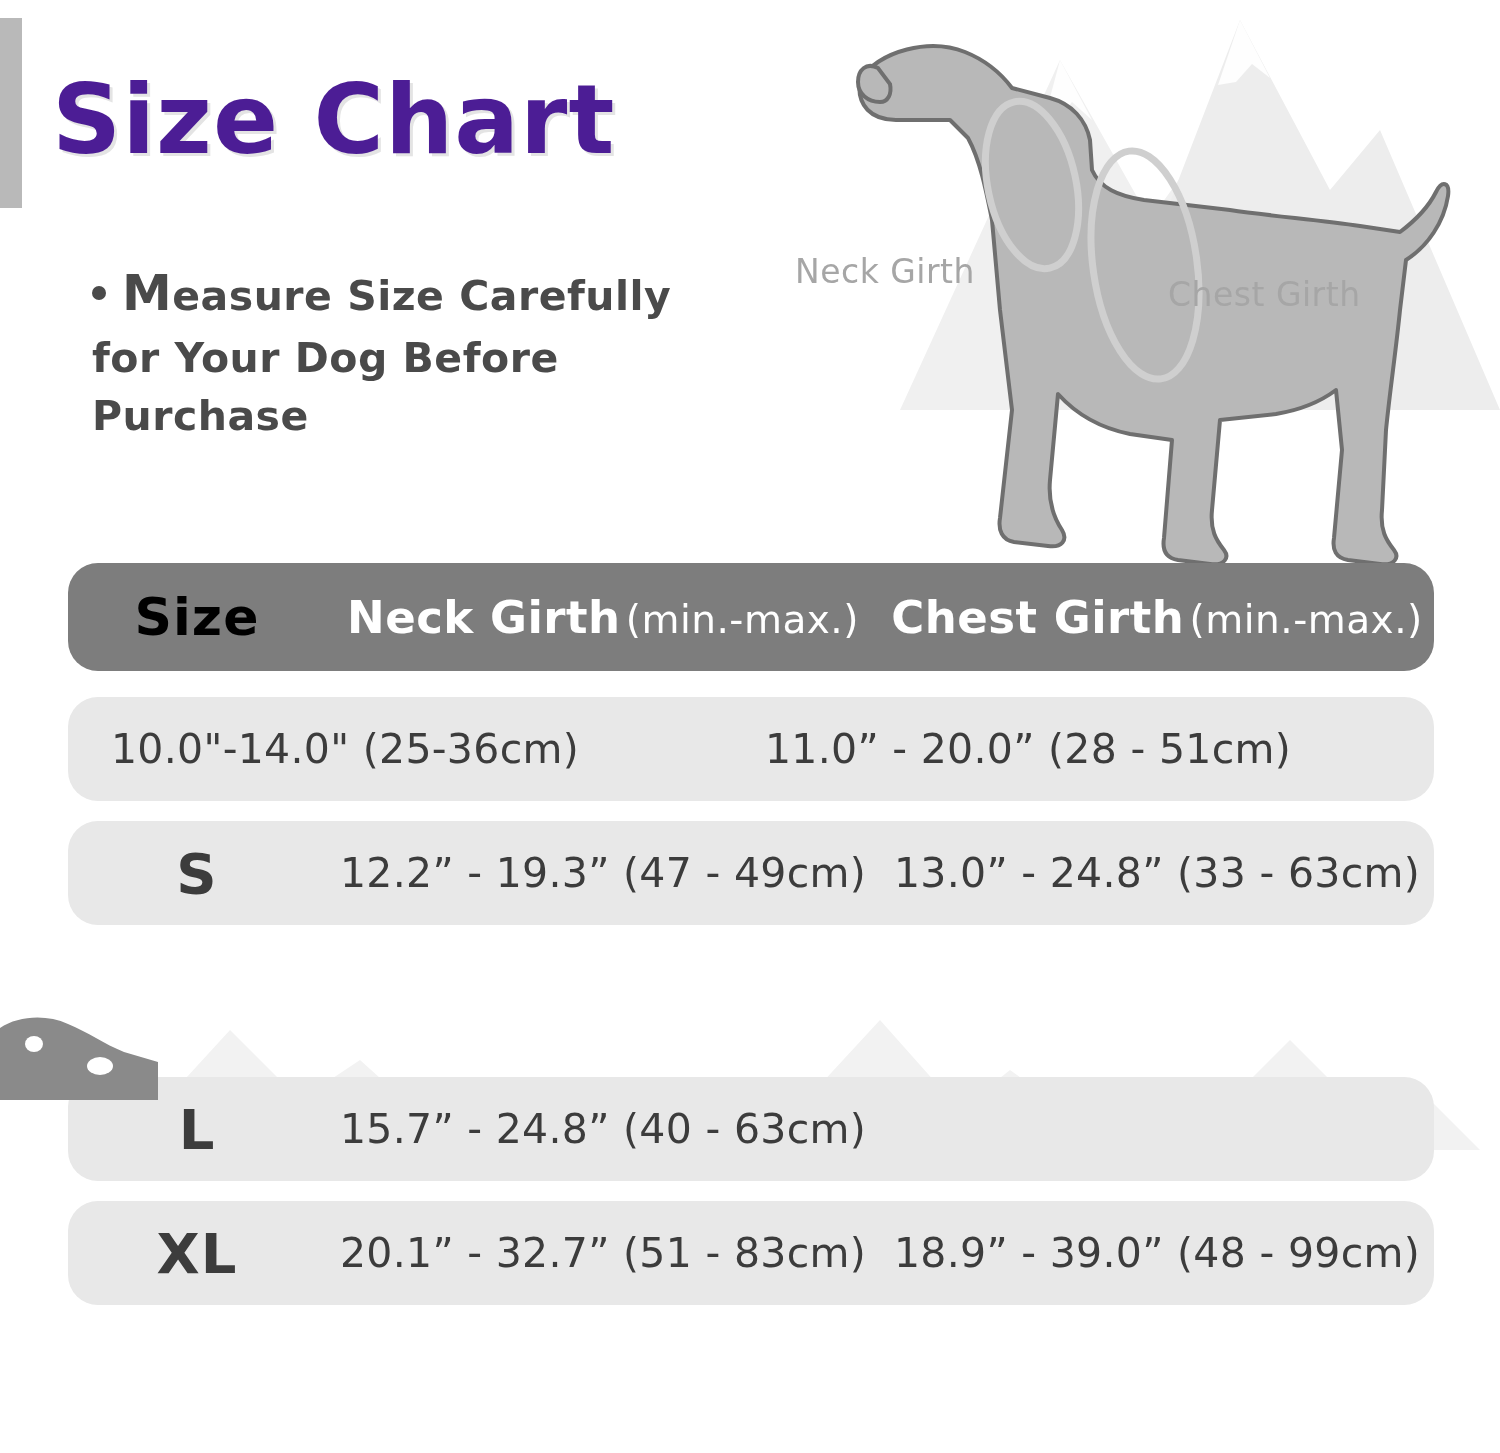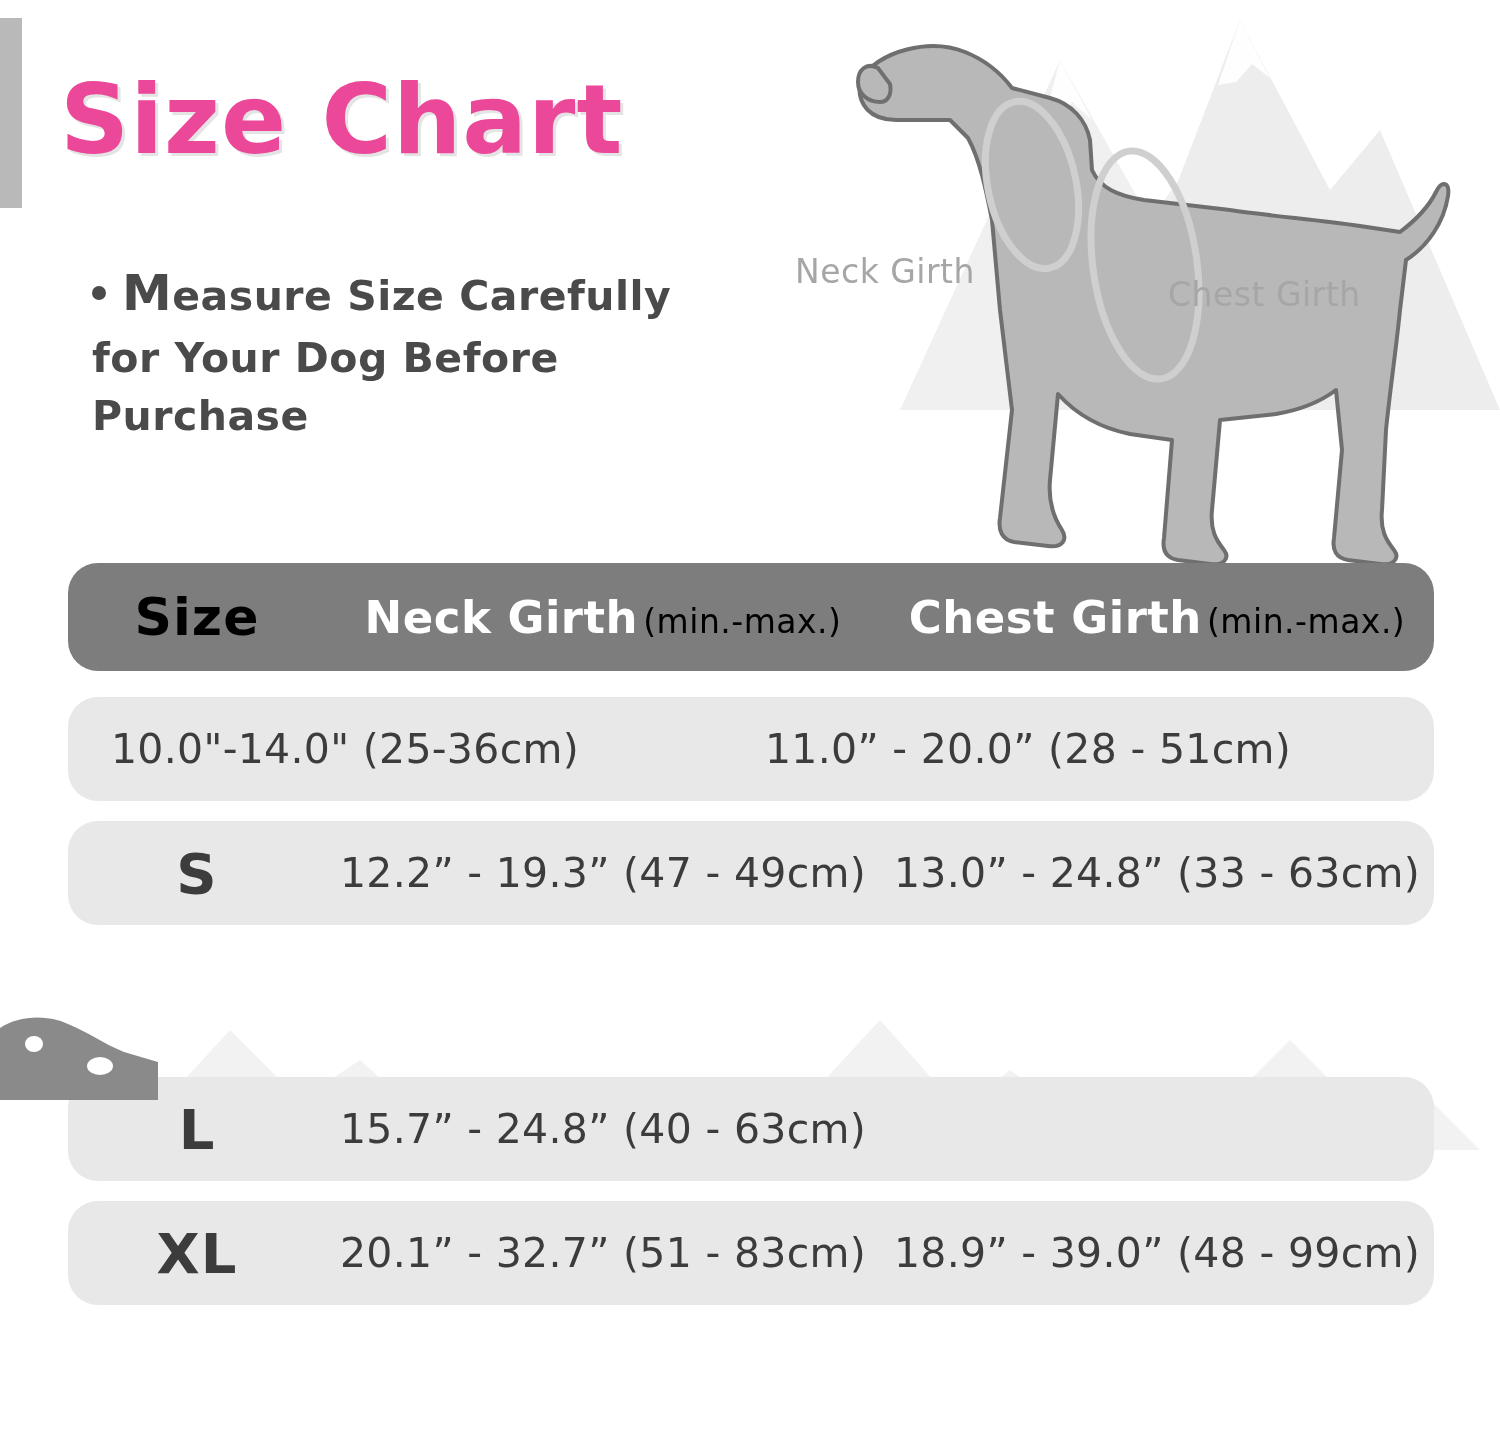--- a/index.html
+++ b/index.html
@@ -43,25 +43,25 @@
     left: 0;
     top: 18px;
     width: 22px;
     height: 190px;
     background: #b9b9b9;
   }
 
   
   .title {
     position: absolute;
-    left: 60px;
+    left: 52px;
     top: 72px;
     font-size: 96px;
     font-weight: bold;
-    color: #ec4899;
+    color: #4c1d95;
     letter-spacing: 1px;
     line-height: 1;
     text-shadow: 3px 3px 0 #e4e4e4;
     white-space: nowrap;
   }
 
   
   .note {
     position: absolute;
     left: 92px;
@@ -157,22 +157,22 @@
     font-weight: bold;
     letter-spacing: 1px;
   }
   .header .col-title {
     color: #ffffff;
     font-size: 45px;
     font-weight: bold;
     letter-spacing: 0.5px;
   }
   .header .col-sub {
-    color: #000000;
-    font-size: 33px;
+    color: #ffffff;
+    font-size: 39px;
     font-weight: normal;
     letter-spacing: 0.5px;
   }
   .size-label {
     font-size: 56px;
     font-weight: bold;
     color: #3c3c3c;
     letter-spacing: 1px;
   }
   .value {

